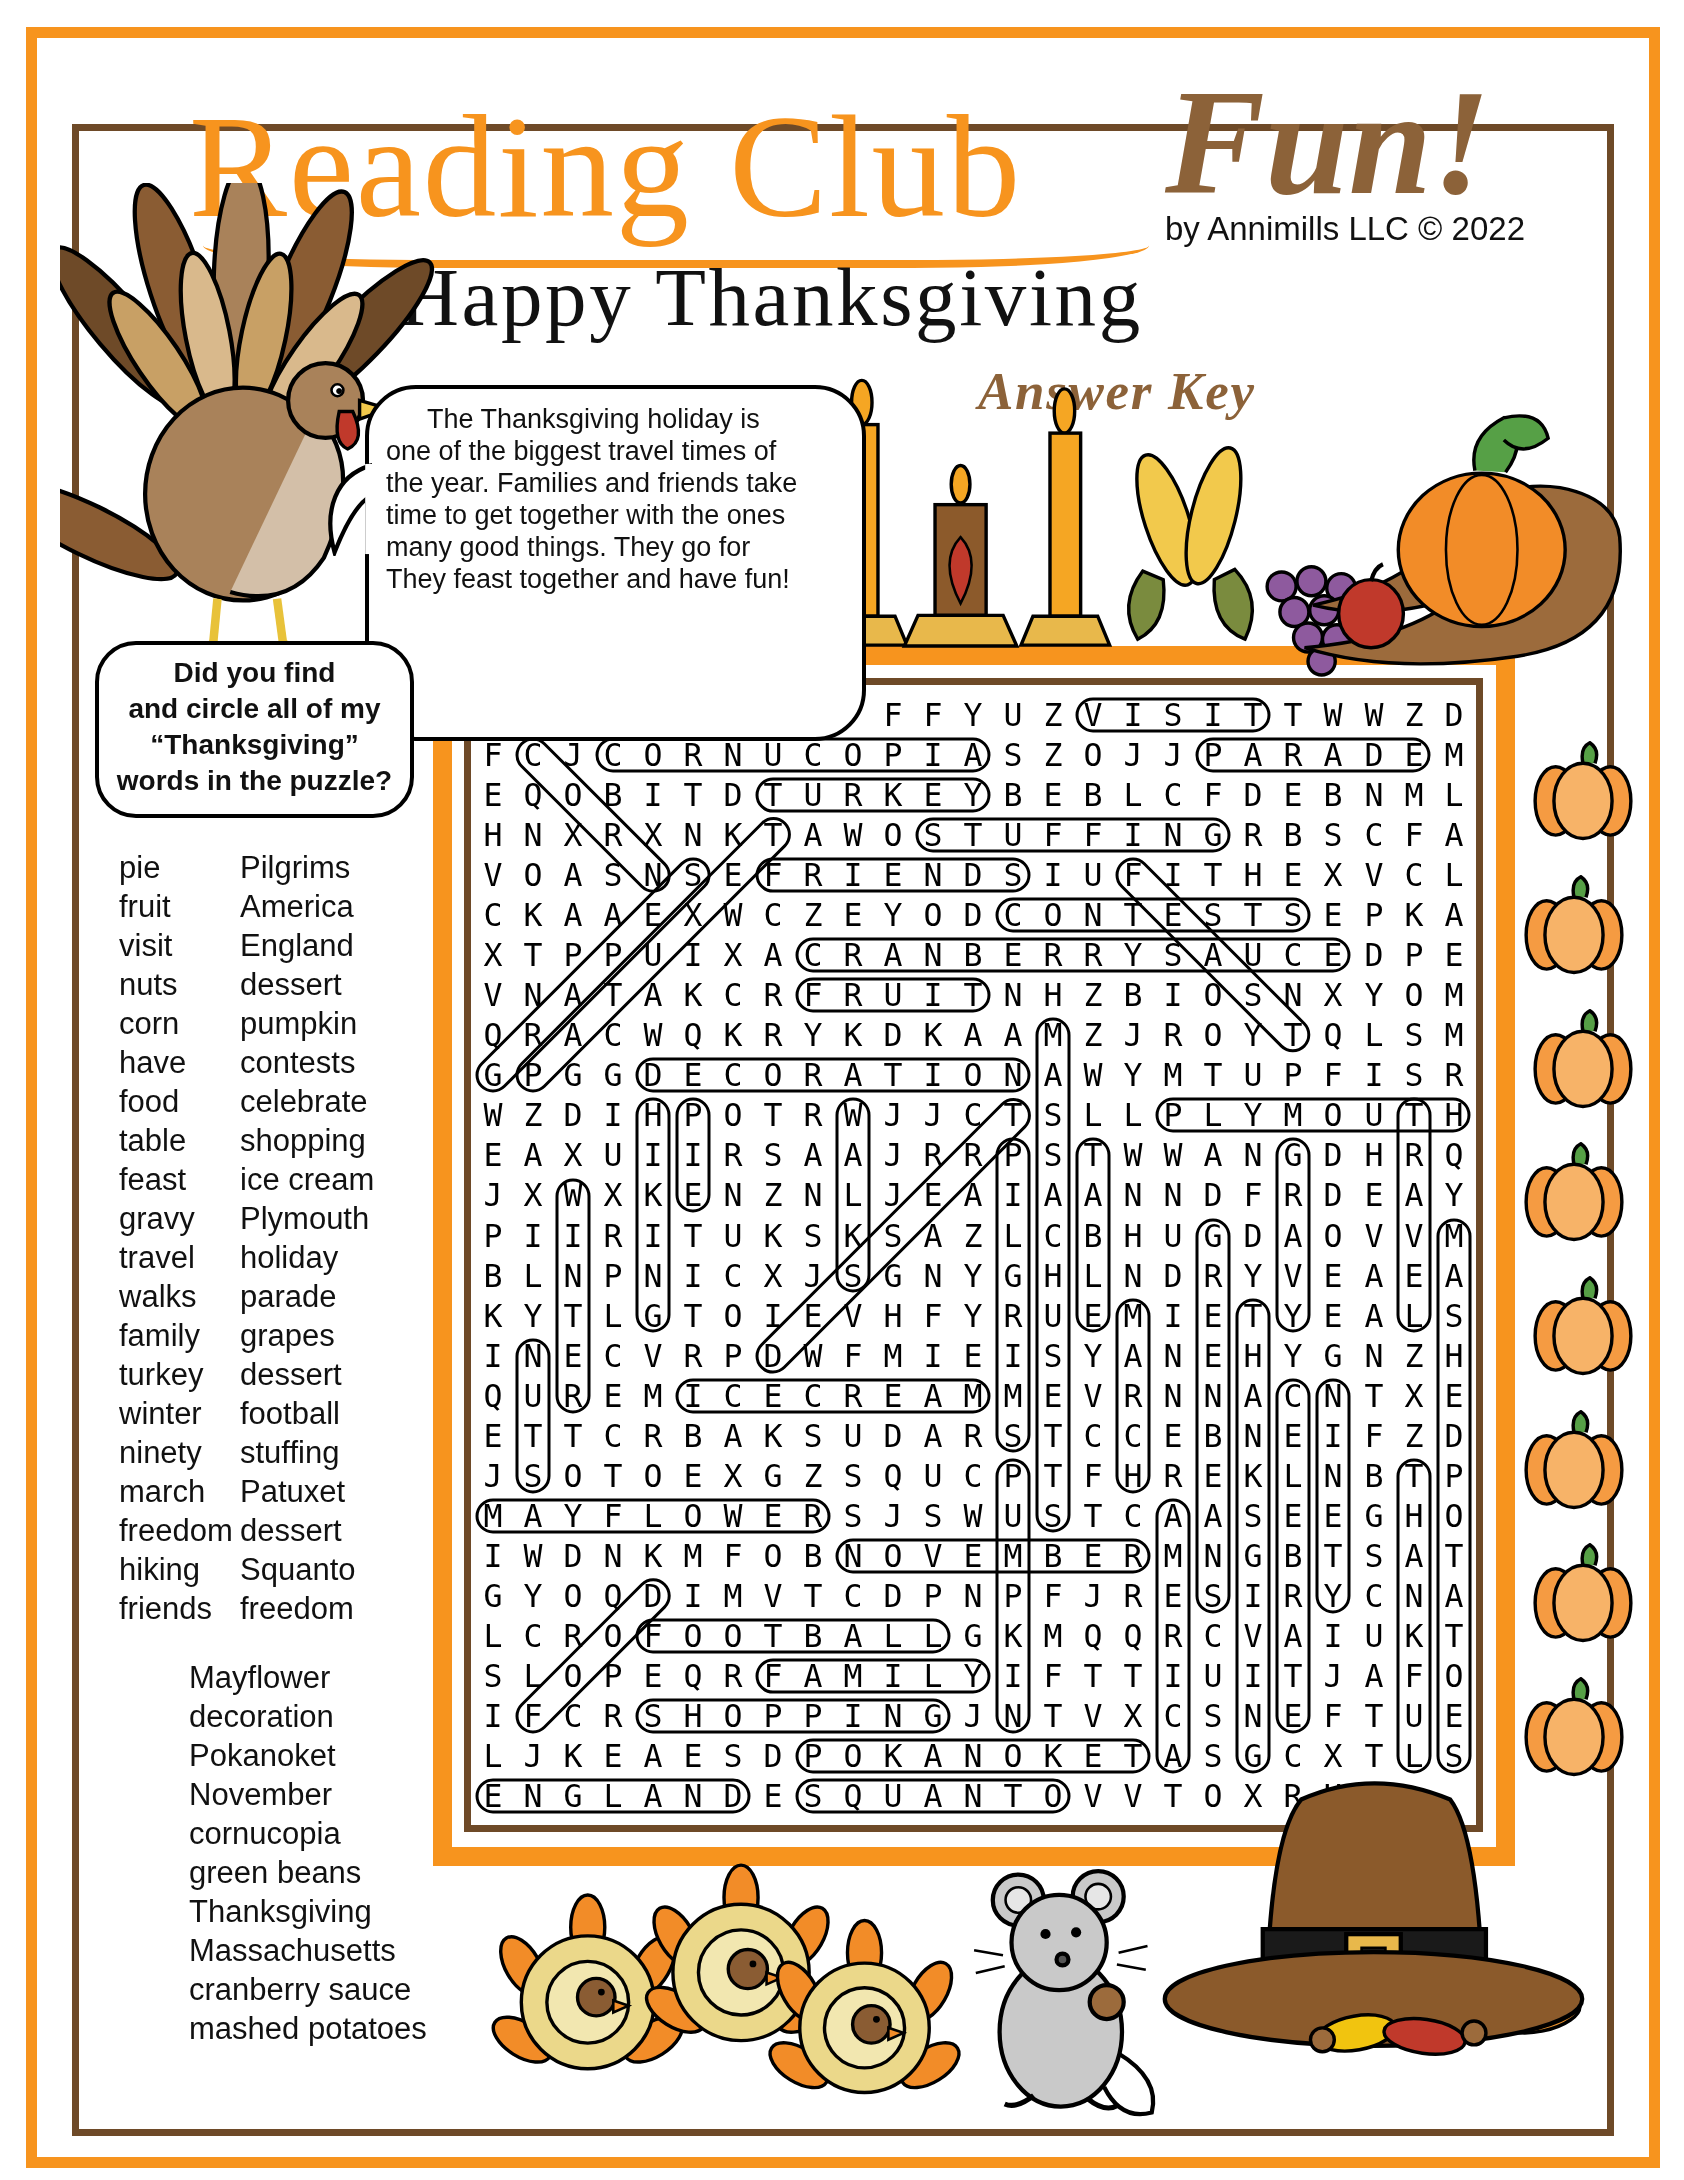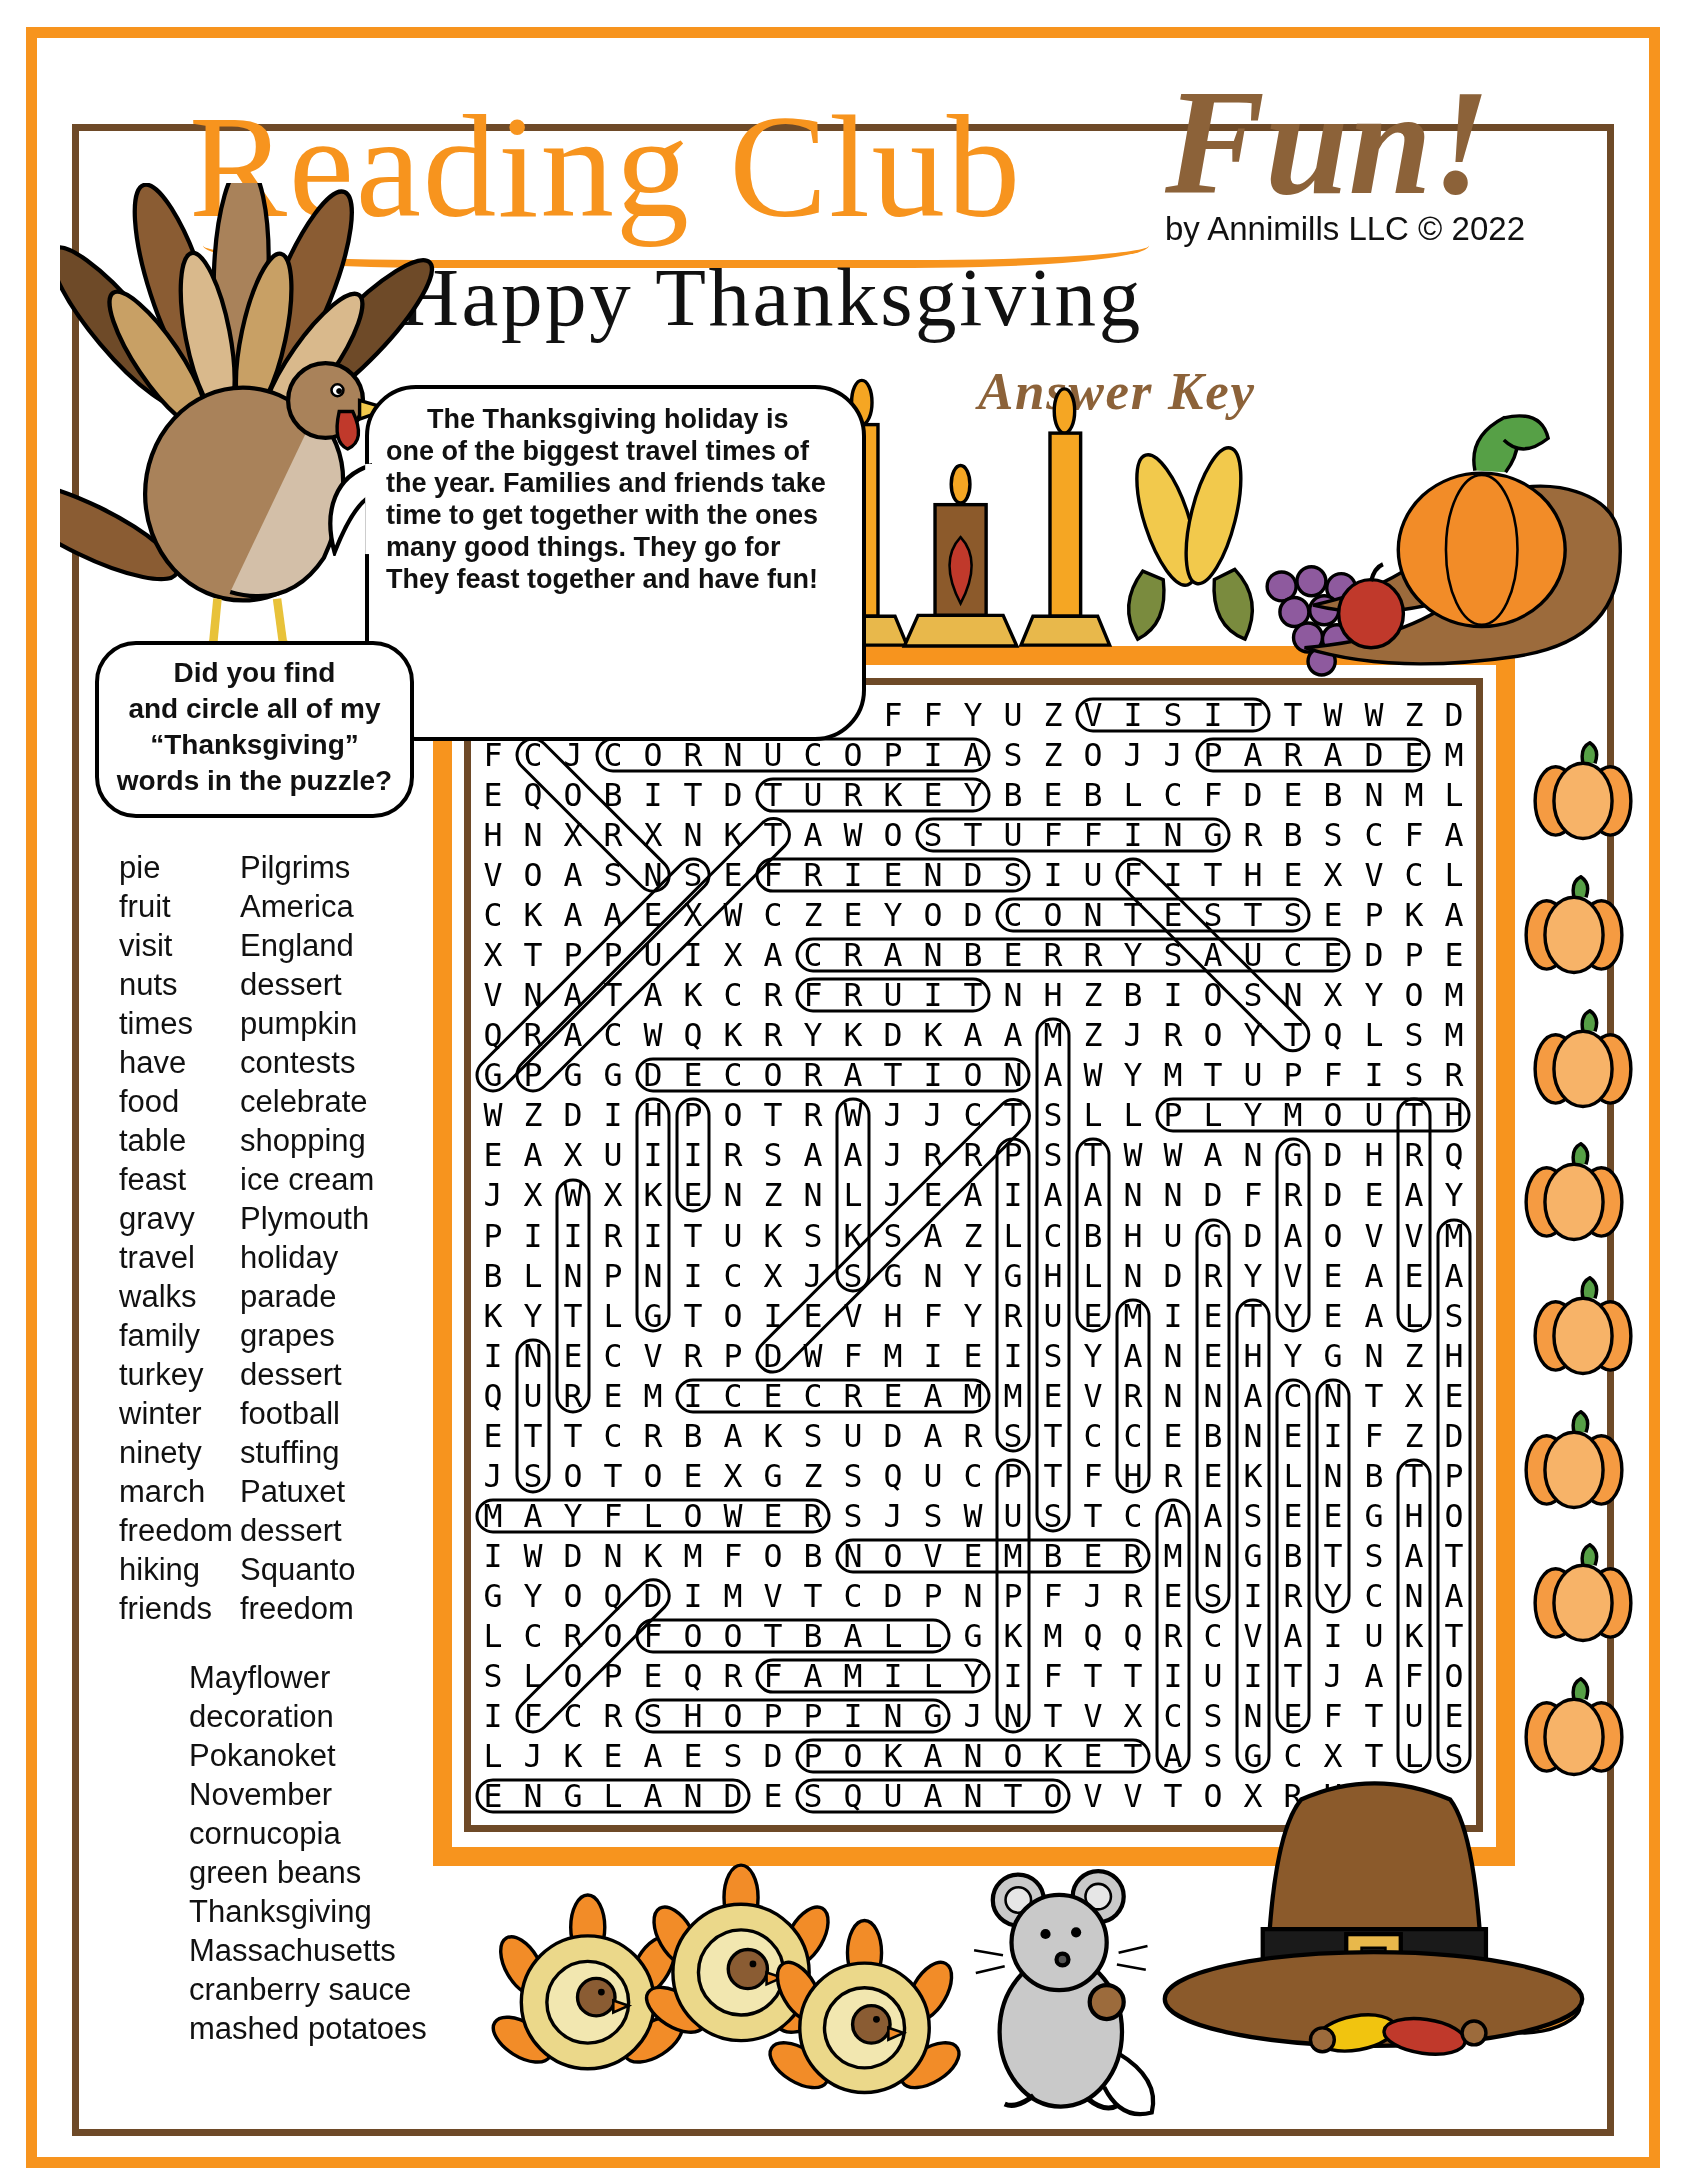--- a/index.html
+++ b/index.html
@@ -19,21 +19,21 @@
                 border-radius:50% / 100%;}
   #byline{left:1014px;top:210px;width:511px;text-align:right;font-size:33px;}
   #subtitle{left:399px;top:249px;font-family:"Liberation Serif",serif;font-size:83px;
             letter-spacing:2.6px;white-space:nowrap;}
   #vocab{left:1231px;top:256px;width:315px;text-align:center;font-weight:bold;font-size:39px;line-height:48px;}
   #answer-key{left:978px;top:361px;font-family:"Liberation Serif",serif;font-weight:bold;
               font-style:italic;font-size:53px;color:var(--tbrown);letter-spacing:1.7px;}
   
   .bubble{background:#fff;border:4.3px solid #000;}
   #intro-bubble{left:365px;top:385px;width:501px;height:356px;border-radius:51px;
-                padding:13.6px 17px;box-sizing:border-box;z-index:6;font-weight:bold;}
+                padding:13.6px 17px;box-sizing:border-box;z-index:6;}
   #intro-bubble .ln{font-size:27px;line-height:32px;white-space:nowrap;}
   #intro-bubble .ln:first-child{text-indent:41px;}
   #question-bubble{left:95px;top:641px;width:319px;height:177px;border-radius:41px;
                    padding:10.2px 6.8px;box-sizing:border-box;text-align:center;z-index:6;}
   #question-bubble .ln{font-size:28px;line-height:36px;font-weight:bold;}
   
   #pz-orange{left:433px;top:646px;width:1044px;height:1182px;border:19.6px solid var(--orange);z-index:1;}
   #pz-brown{left:464px;top:678px;width:1005px;height:1140px;border:7.7px solid var(--fbrown);z-index:1;}
   
   #grid{z-index:2;}
@@ -895,21 +895,21 @@
       <div class="pill" title="PATUXET" style="left:533px;top:1075px;width:375px;transform:translate(-17.5px,-17.5px) rotate(-45deg);transform-origin:17.5px 17.5px;"></div>
       <div class="pill" title="DESSERT" style="left:773px;top:1356px;width:375px;transform:translate(-17.5px,-17.5px) rotate(-45deg);transform-origin:17.5px 17.5px;"></div>
       <div class="pill" title="FOOD" style="left:533px;top:1716px;width:205px;transform:translate(-17.5px,-17.5px) rotate(-45deg);transform-origin:17.5px 17.5px;"></div>
     </div>
 
   <div class="abs wcol" id="wcol1">
       <div>pie</div>
       <div>fruit</div>
       <div>visit</div>
       <div>nuts</div>
-      <div>times</div>
+      <div>corn</div>
       <div>have</div>
       <div>food</div>
       <div>table</div>
       <div>feast</div>
       <div>gravy</div>
       <div>travel</div>
       <div>walks</div>
       <div>family</div>
       <div>turkey</div>
       <div>winter</div>

